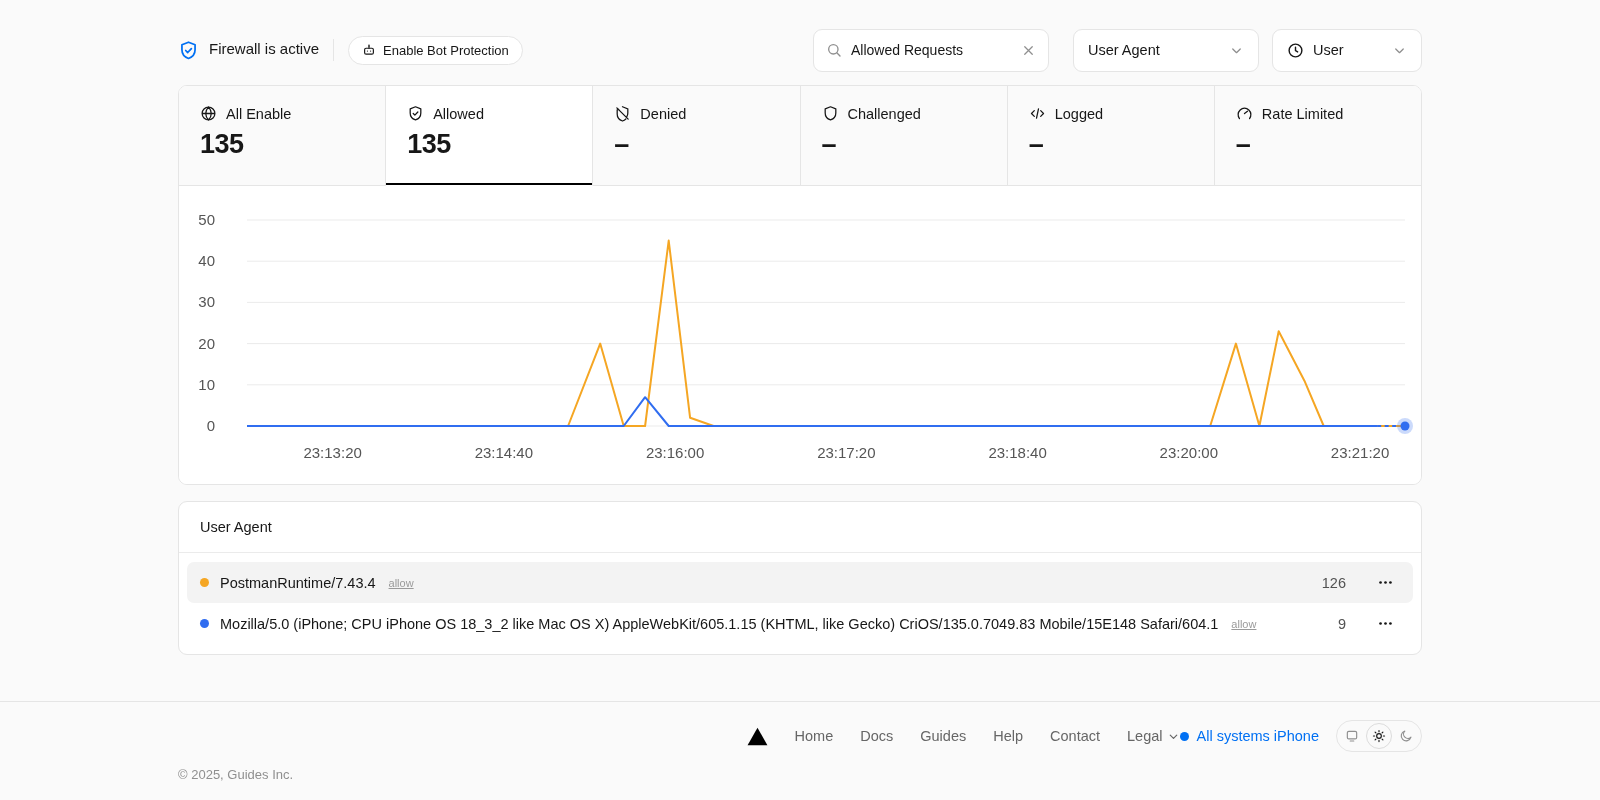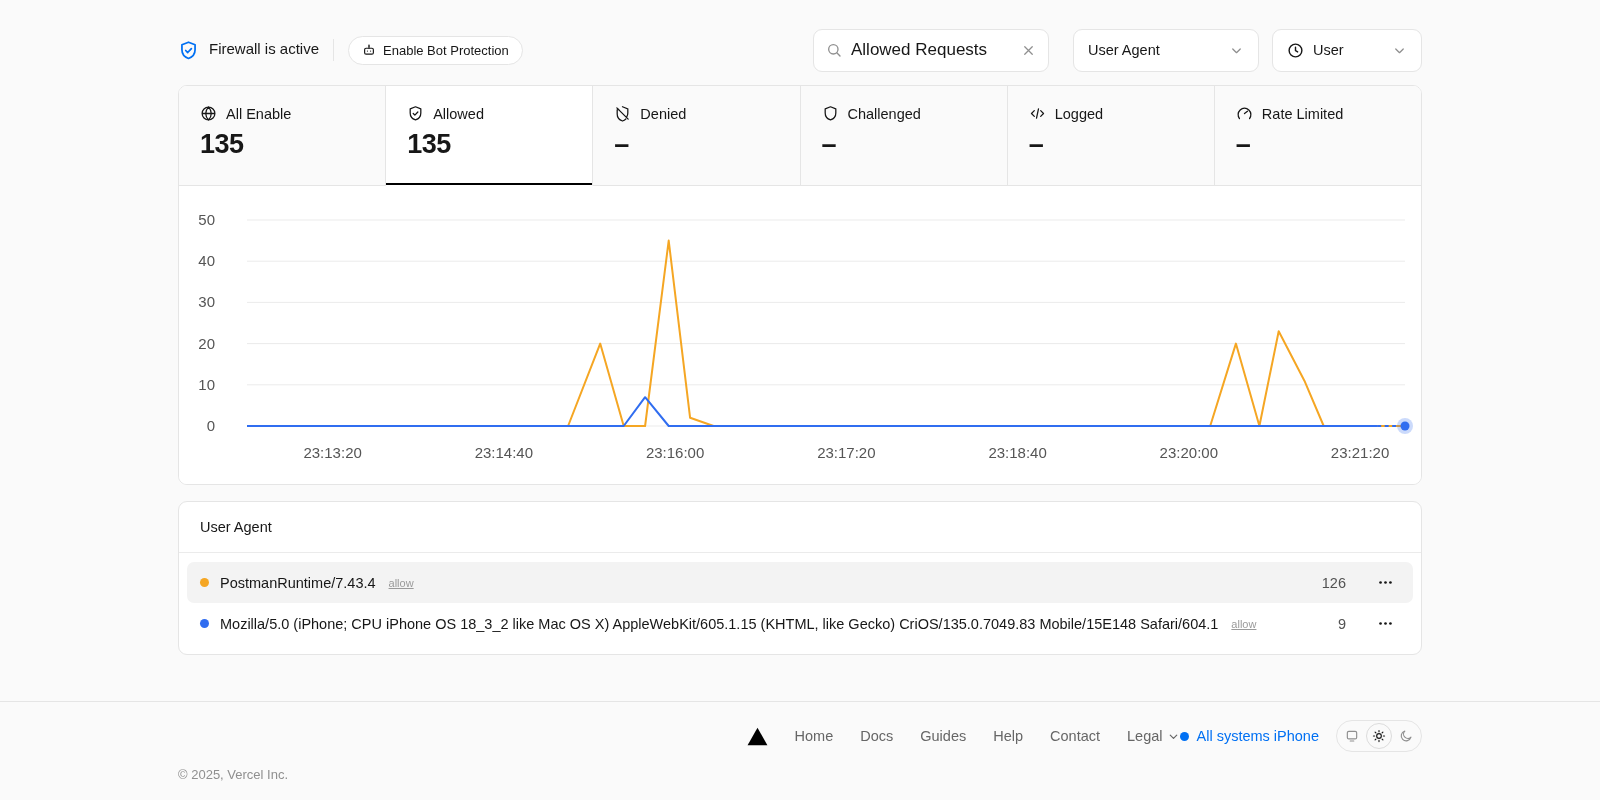--- a/index.html
+++ b/index.html
@@ -22,21 +22,21 @@
     background: #fff; border: 1px solid #e5e5e5; border-radius: 999px;
     padding: 6px 13px; font-size: 13px; font-weight: 500; color: #171717;
     font-family: inherit; cursor: pointer;
   }
   .topbar-right { display: flex; align-items: center; }
   .search-box {
     display: flex; align-items: center; gap: 9px;
     width: 236px; height: 43px; background: #fff;
     border: 1px solid #e5e5e5; border-radius: 9px; padding: 0 12px;
   }
-  .search-box .value { flex: 1; font-size: 17px; color: #171717; white-space: nowrap; }
+  .search-box .value { flex: 1; font-size: 14px; color: #171717; white-space: nowrap; }
   .select-btn {
     display: flex; align-items: center; gap: 9px; height: 43px;
     background: #fff; border: 1px solid #e5e5e5; border-radius: 9px;
     padding: 0 14px; font-size: 14.5px; color: #171717; font-family: inherit; cursor: pointer;
   }
   .select-ua { width: 186px; margin-left: 24px; justify-content: space-between; }
   .select-live { width: 150px; margin-left: 13px; }
   .select-live .lbl { flex: 1; text-align: left; }
   .icon-gray { color: #8f8f8f; }
   .icon-dark { color: #171717; }
@@ -306,14 +306,14 @@
             </svg>
           </button>
         <button class="theme-btn">
             <svg width="14" height="14" viewBox="0 0 24 24" fill="none" stroke="currentColor" stroke-width="2" stroke-linejoin="round">
               <path d="M20.5 14A8.5 8.5 0 1 1 10 3.5 7 7 0 0 0 20.5 14z"></path>
             </svg>
           </button>
       </div>
     </div>
   </div>
-  <div class="copyright">© 2025, Vercel Inc.</div>
+  <div class="copyright">© 2025, Guides Inc.</div>
 </footer>
 
 </body></html>

